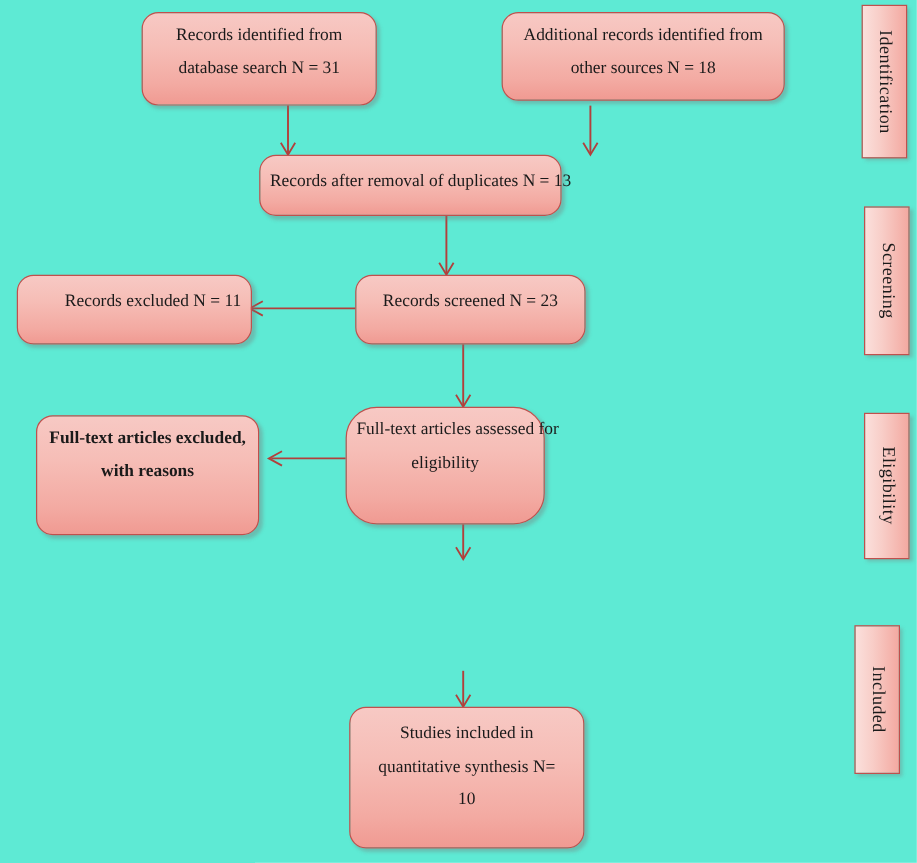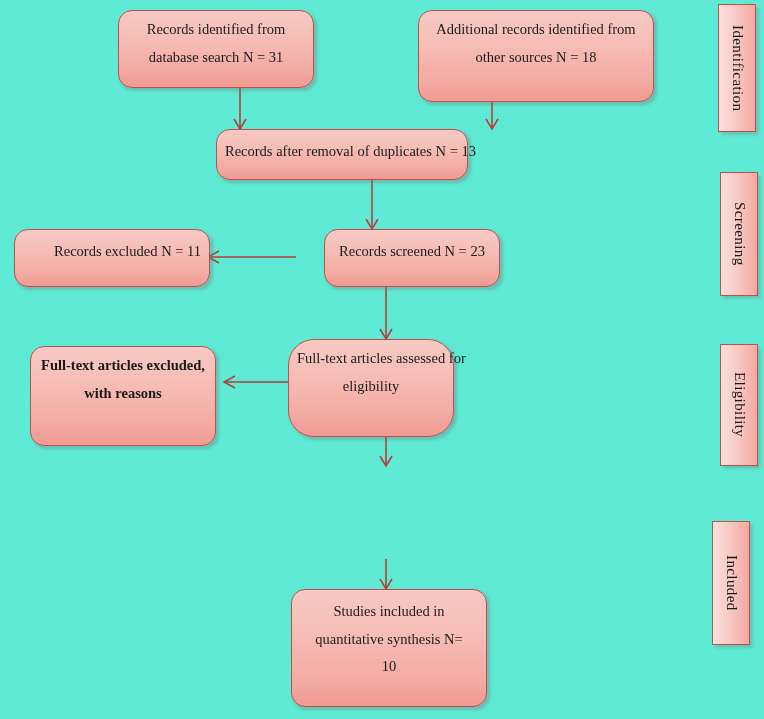--- a/index.html
+++ b/index.html
@@ -110,34 +110,34 @@
         <polyline points="380,579 386,589 392,579" stroke-width="1.5"></polyline>
       </g>
     </svg>
   </div>
 
   <div class="node" style="left:118px; top:10px; width:196px; height:78px;">
     <span class="line">Records identified from</span>
     <span class="line">database search N = 31</span>
   </div>
 
-  <div class="node" style="left:418px; top:10px; width:236px; height:92px;">
+  <div class="node" style="left:418px; top:10px; width:236px; height:74px;">
     <span class="line">Additional records identified from</span>
     <span class="line">other sources N = 18</span>
   </div>
 
   <div class="node vtop-pad" style="left:216px; top:129px; width:252px; height:51px;">
     <span class="line">Records after removal of duplicates N = 13</span>
   </div>
 
   <div class="node vtop-pad" style="left:14px; top:229px; width:196px; height:58px;text-align:right;">
     <span class="line">Records excluded N = 11</span>
   </div>
 
-  <div class="node vtop-pad" style="left:296px; top:229px; width:176px; height:58px;margin-left:28px;">
+  <div class="node vtop-pad" style="left:296px; top:229px; width:192px; height:58px;">
     <span class="line">Records screened N = 23</span>
   </div>
 
   <div class="node" style="left:30px; top:346px; width:186px; height:100px;font-weight:bold;">
     <span class="line">Full-text articles excluded,</span>
     <span class="line">with reasons</span>
   </div>
 
   <div class="node" style="left:288px; top:339px; width:166px; height:98px;border-radius:26px;">
     <span class="line">Full-text articles assessed for</span>

